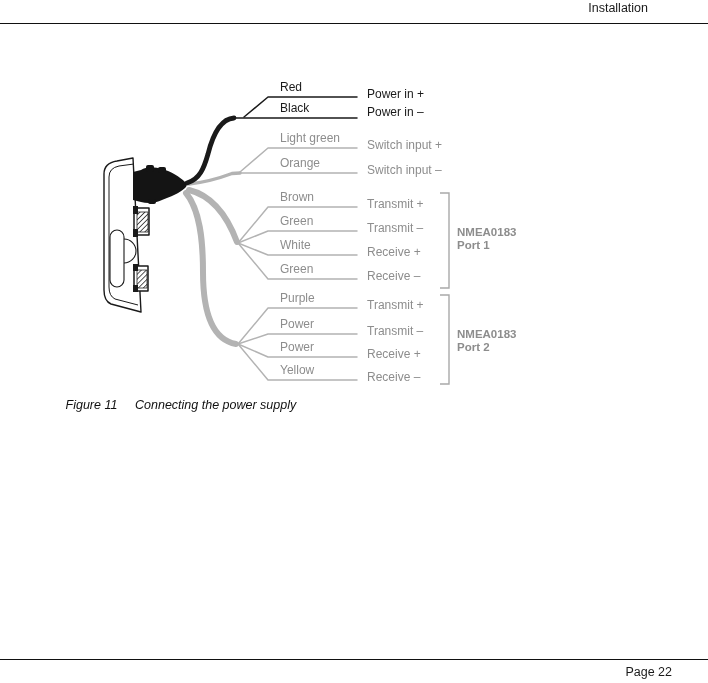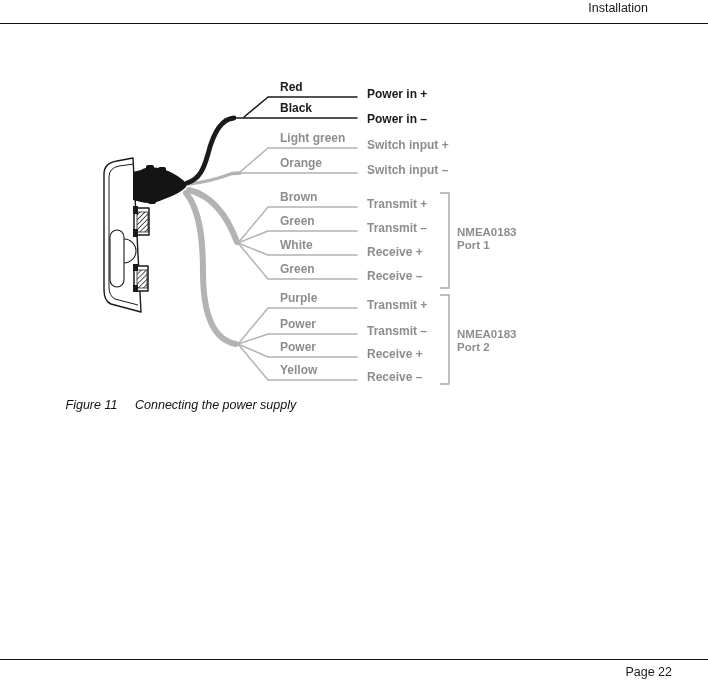--- a/index.html
+++ b/index.html
@@ -10,21 +10,21 @@
   }
   .abs{position:absolute;}
   
   .page-header{top:1px;right:60px;font-size:12.5px;color:#1a1a1a;}
   .rule{left:0;right:0;height:1.3px;background:#111;}
   .rule-top{top:23px;}
   .rule-bottom{top:659px;}
   .page-footer{top:665px;right:36px;font-size:12.5px;color:#1a1a1a;}
   
   .wire-label,.signal-label{
-    left:280px;font-size:12px;font-weight:700;color:#8d8d8d;
+    left:280px;font-size:12px;font-weight:400;color:#8d8d8d;
     line-height:13px;white-space:nowrap;text-align:center;
   }
   .signal-label{left:367px;}
   .dark{color:#1a1a1a;}
   .port-label{
     left:457px;font-size:11.5px;font-weight:600;color:#8d8d8d;line-height:12.5px;
     white-space:nowrap;
   }
   
   .figure-caption{top:398px;left:48px;font-size:12.5px;font-style:italic;color:#111;white-space:nowrap;}
@@ -109,21 +109,21 @@
 <div class="abs wire-label" style="top:191px">Brown</div>
 <div class="abs wire-label" style="top:215px">Green</div>
 <div class="abs wire-label" style="top:239px">White</div>
 <div class="abs wire-label" style="top:263px">Green</div>
 <div class="abs wire-label" style="top:292px">Purple</div>
 <div class="abs wire-label" style="top:318px">Power</div>
 <div class="abs wire-label" style="top:341px">Power</div>
 <div class="abs wire-label" style="top:364px">Yellow</div>
 
 <div class="abs signal-label dark" style="top:88px">Power in +</div>
-<div class="abs signal-label dark" style="top:113px">Power in –</div>
+<div class="abs signal-label dark" style="top:106px">Power in –</div>
 <div class="abs signal-label" style="top:139px">Switch input +</div>
 <div class="abs signal-label" style="top:164px">Switch input –</div>
 <div class="abs signal-label" style="top:198px">Transmit +</div>
 <div class="abs signal-label" style="top:222px">Transmit –</div>
 <div class="abs signal-label" style="top:246px">Receive +</div>
 <div class="abs signal-label" style="top:270px">Receive –</div>
 <div class="abs signal-label" style="top:299px">Transmit +</div>
 <div class="abs signal-label" style="top:325px">Transmit –</div>
 <div class="abs signal-label" style="top:348px">Receive +</div>
 <div class="abs signal-label" style="top:371px">Receive –</div>

